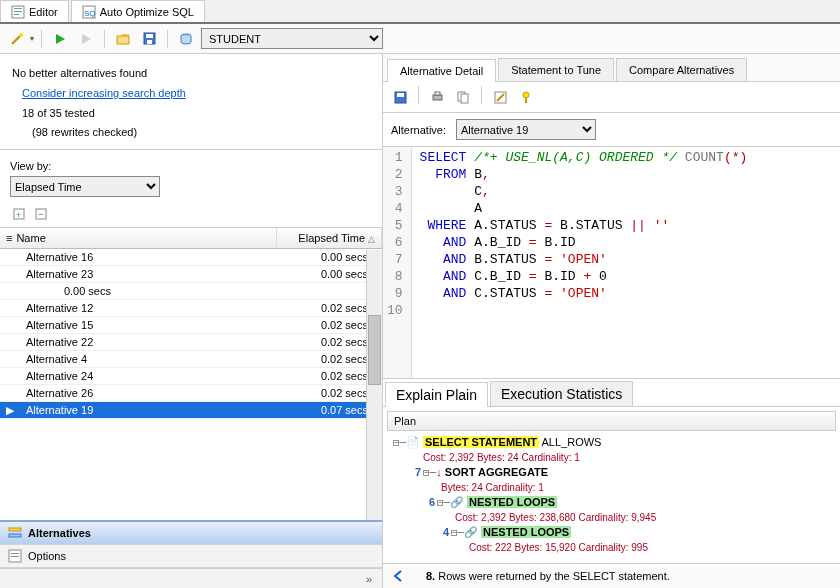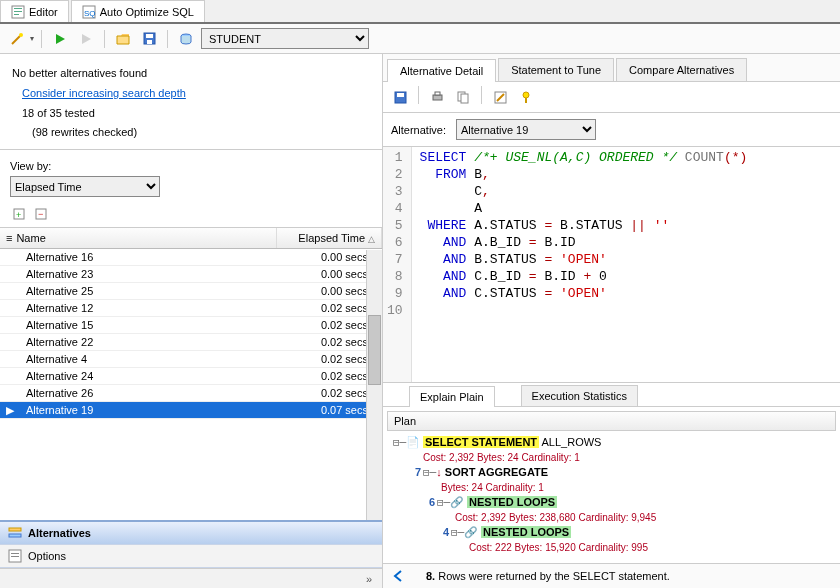--- a/index.html
+++ b/index.html
@@ -8,21 +8,21 @@
   
   .top-tabs { display: flex; border-bottom: 2px solid #737373; background: #f0f0f0; height: 24px; }
   .top-tab { display: flex; align-items: center; gap: 4px; padding: 3px 10px; background: #fff; border: 1px solid #ccc; border-bottom: none; margin-right: 2px; cursor: pointer; font-size: 11px; }
   .top-tab .ico { width: 14px; height: 14px; display: inline-flex; align-items: center; justify-content: center; font-size: 11px; }
   
   
   .toolbar { display: flex; align-items: center; gap: 4px; padding: 3px 6px; border-bottom: 1px solid #ccc; background: #fafafa; height: 30px; }
   .tool-btn { width: 22px; height: 22px; border: 1px solid transparent; background: transparent; display: inline-flex; align-items: center; justify-content: center; cursor: pointer; font-size: 12px; }
   .dropdown-arrow { font-size: 8px; color: #555; margin-left: -2px; cursor: pointer; }
   .tool-sep { width: 1px; height: 18px; background: #ccc; margin: 0 3px; }
-  .connection-combo { height: 21px; font-size: 11px; width: 168px; padding: 1px 3px; border: 1px solid #888; }
+  .connection-combo { height: 21px; font-size: 11px; width: 182px; padding: 1px 3px; border: 1px solid #888; }
   
   
   .main { display: flex; height: calc(588px - 24px - 30px); }
   .left-pane { width: 383px; border-right: 1px solid #ccc; display: flex; flex-direction: column; position: relative; }
   .right-pane { flex: 1; display: flex; flex-direction: column; overflow: hidden; }
   
   
   .summary { padding: 10px 12px 6px; font-size: 11px; line-height: 1.8; border-bottom: 1px solid #ccc; }
   .summary a { color: #0058cc; text-decoration: underline; }
   .summary .indent { margin-left: 10px; }
@@ -77,21 +77,21 @@
   .kw { color: #0000cc; }
   .hint { color: #008800; font-style: italic; }
   .id { color: #000; }
   .str { color: #cc0000; }
   .func { color: #737373; }
   .num { color: #000; }
   .op { color: #aa0000; }
   
   
   .plan-tabs { display: flex; border-bottom: 1px solid #ccc; padding: 2px 2px 0; }
-  .plan-tab { padding: 4px 10px; border: 1px solid #ccc; border-bottom: none; background: #f0f0f0; margin-right: 2px; cursor: pointer; font-size: 11px; margin-left: 24px; }
+  .plan-tab { padding: 4px 10px; border: 1px solid #ccc; border-bottom: none; background: #f0f0f0; margin-right: 2px; cursor: pointer; font-size: 14px; }
   .plan-tab.active { background: #fff; position: relative; top: 1px; }
   
   .plan-body { flex: 0 0 auto; padding: 4px; font-size: 11px; overflow: hidden; }
   .plan-head { background: linear-gradient(#fdfdfd,#ececec); border: 1px solid #ccc; padding: 3px 6px; }
   .plan-tree { padding: 4px 6px; font-family: Tahoma, sans-serif; line-height: 15px; }
   .plan-line { white-space: nowrap; }
   .plan-node { background: #fff947; font-weight: bold; padding: 0 2px; }
   .plan-node.green { background: #a4e6a4; }
   .plan-cost { color: #b00020; font-size: 10px; }
   .plan-idx { color: #2a5db0; font-weight: bold; display: inline-block; width: 14px; text-align: right; margin-right: 2px; }
@@ -223,21 +223,20 @@
             <div class="cell name">Alternative 16</div>
             <div class="cell time">0.00 secs</div>
           </div>
           <div class="grid-row">
             <div class="cell mark"></div>
             <div class="cell name">Alternative 23</div>
             <div class="cell time">0.00 secs</div>
           </div>
           <div class="grid-row">
             <div class="cell mark"></div>
-            <div class="cell name">Alternative 25</div>
             <div class="cell time">0.00 secs</div>
           </div>
           <div class="grid-row">
             <div class="cell mark"></div>
             <div class="cell name">Alternative 12</div>
             <div class="cell time">0.02 secs</div>
           </div>
           <div class="grid-row">
             <div class="cell mark"></div>
             <div class="cell name">Alternative 15</div>

